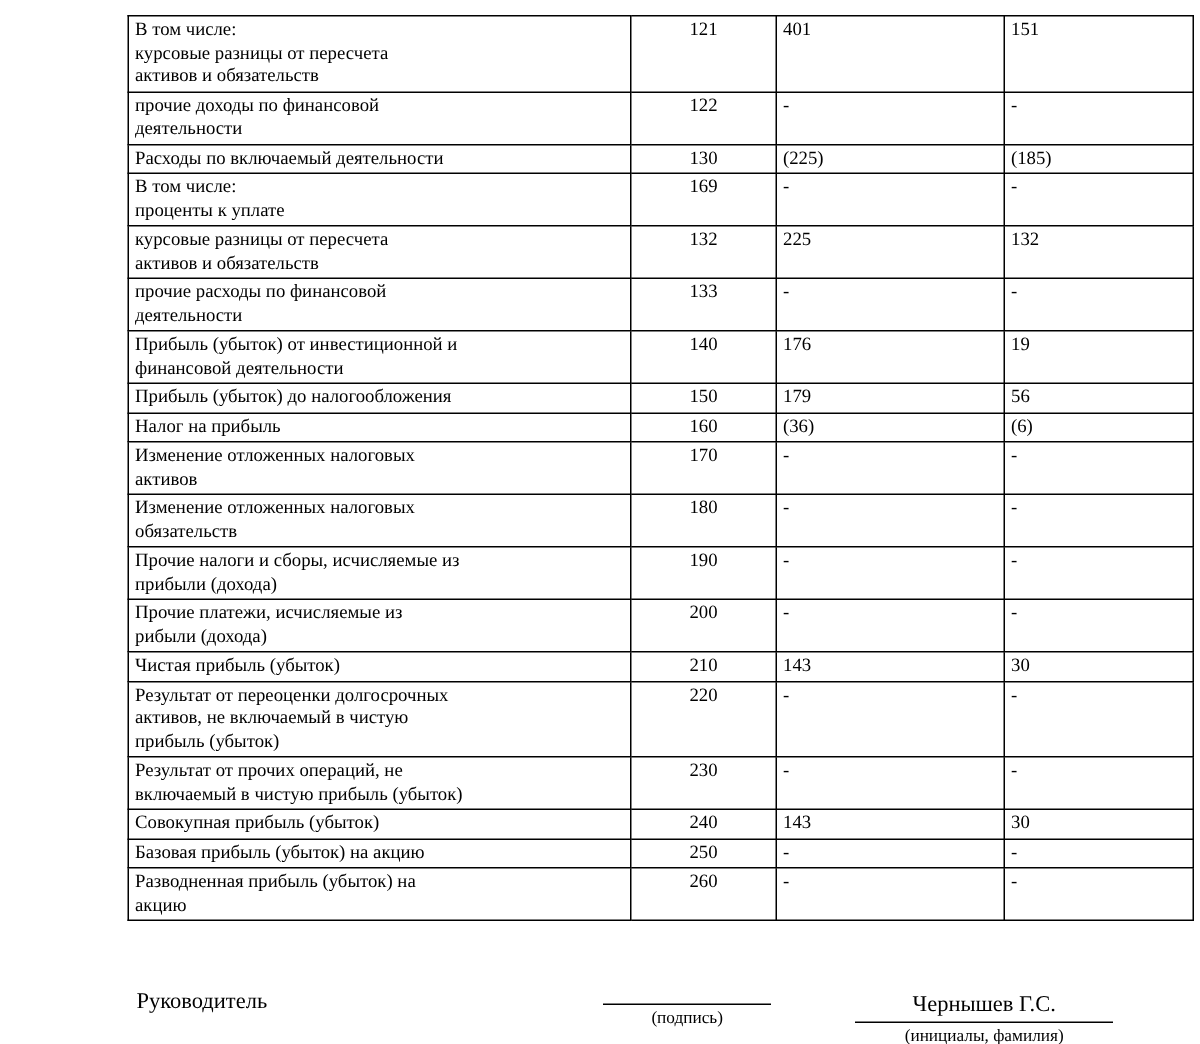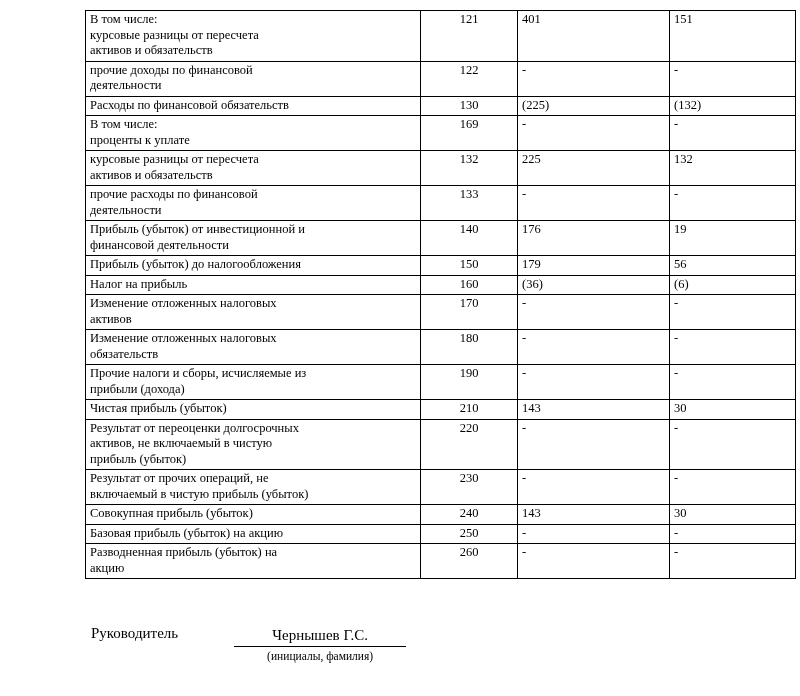--- a/index.html
+++ b/index.html
@@ -99,24 +99,24 @@
           <td class="col-v col-v2">151</td>
         </tr>
         <tr>
           <td class="col-label">прочие доходы по финансовой
 деятельности</td>
           <td class="col-code">122</td>
           <td class="col-v col-v1">-</td>
           <td class="col-v col-v2">-</td>
         </tr>
         <tr>
-          <td class="col-label">Расходы по финансовой обязательств</td>
+          <td class="col-label">Расходы по включаемый деятельности</td>
           <td class="col-code">130</td>
           <td class="col-v col-v1">(225)</td>
-          <td class="col-v col-v2">(132)</td>
+          <td class="col-v col-v2">(185)</td>
         </tr>
         <tr>
           <td class="col-label">В том числе:
 проценты к уплате</td>
           <td class="col-code">169</td>
           <td class="col-v col-v1">-</td>
           <td class="col-v col-v2">-</td>
         </tr>
         <tr>
           <td class="col-label">курсовые разницы от пересчета
@@ -166,20 +166,27 @@
           <td class="col-v col-v2">-</td>
         </tr>
         <tr>
           <td class="col-label">Прочие налоги и сборы, исчисляемые из
 прибыли (дохода)</td>
           <td class="col-code">190</td>
           <td class="col-v col-v1">-</td>
           <td class="col-v col-v2">-</td>
         </tr>
         <tr>
+          <td class="col-label">Прочие платежи, исчисляемые из
+рибыли (дохода)</td>
+          <td class="col-code">200</td>
+          <td class="col-v col-v1">-</td>
+          <td class="col-v col-v2">-</td>
+        </tr>
+        <tr>
           <td class="col-label">Чистая прибыль (убыток)</td>
           <td class="col-code">210</td>
           <td class="col-v col-v1">143</td>
           <td class="col-v col-v2">30</td>
         </tr>
         <tr>
           <td class="col-label">Результат от переоценки долгосрочных
 активов, не включаемый в чистую
 прибыль (убыток)</td>
           <td class="col-code">220</td>
@@ -211,20 +218,24 @@
           <td class="col-code">260</td>
           <td class="col-v col-v1">-</td>
           <td class="col-v col-v2">-</td>
         </tr>
       </tbody>
   </table>
 
   <div class="footer">
     <div class="leader-label">Руководитель</div>
 
+    <div class="sig-block">
+      <div class="sig-line"></div>
+      <div class="caption">(подпись)</div>
+    </div>
 
     <div class="name-block">
       <div class="name-line">Чернышев Г.С.</div>
       <div class="caption">(инициалы, фамилия)</div>
     </div>
   </div>
 
 </div>
 
 </body></html>

